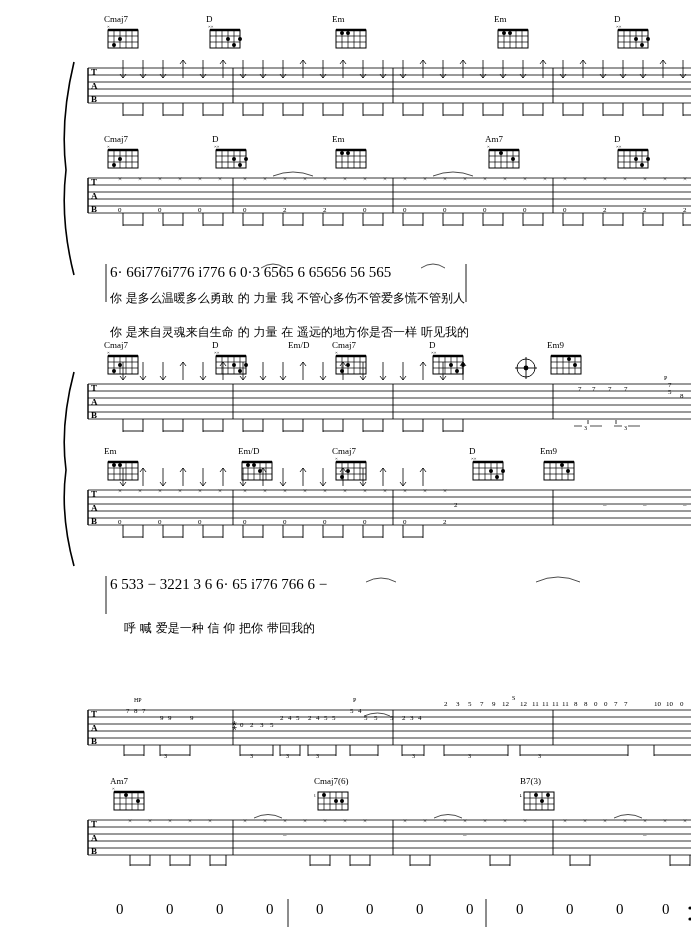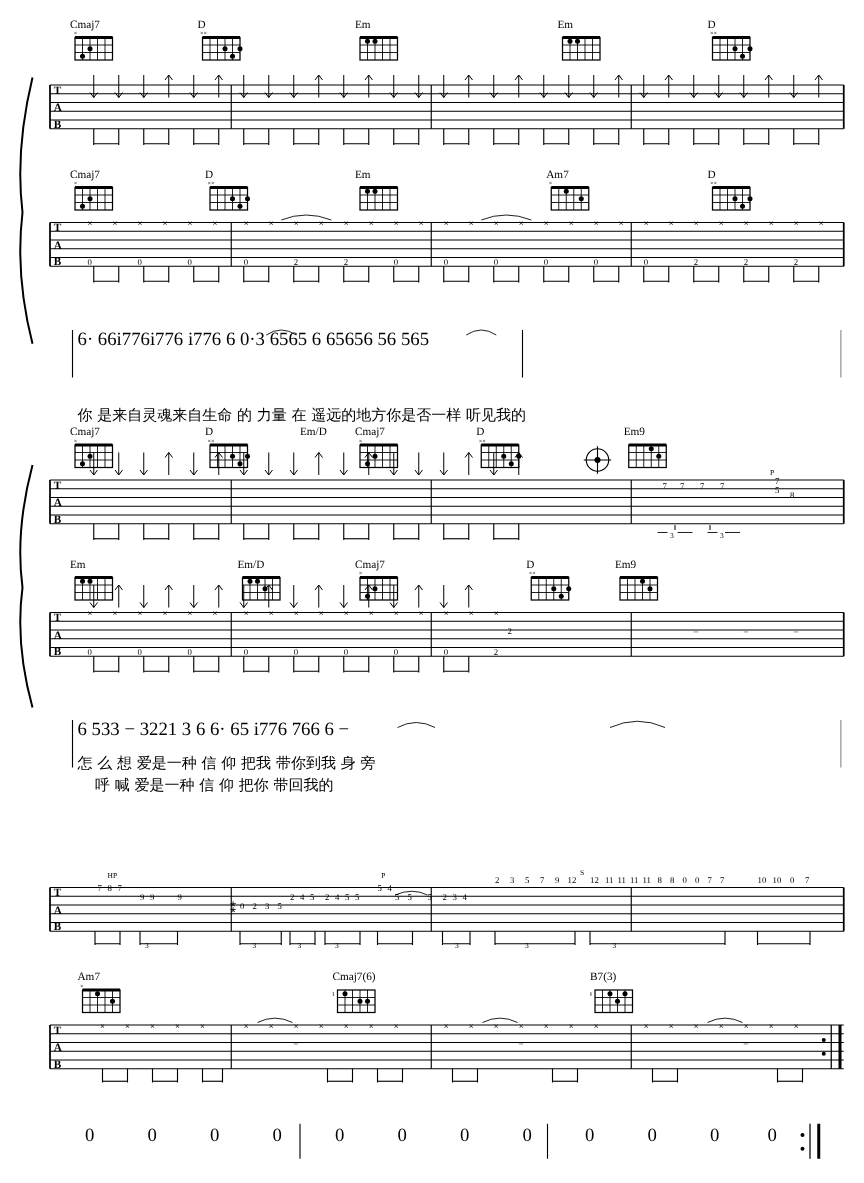--- a/index.html
+++ b/index.html
@@ -1,17 +1,17 @@
 <!DOCTYPE html>
 <html><head>
 <meta charset="utf-8">
 <style>
   html,body{margin:0;padding:0;background:#ffffff;}
   body{width:691px;height:946px;position:relative;font-family:"Liberation Serif",serif;color:#000;}
-  .sheet{position:absolute;inset:0;}
+  .sheet{position:absolute;inset:0;margin-left:48px;}
   .abs{position:absolute;}
   .chordname{font-family:"Liberation Serif",serif;font-size:9px;letter-spacing:0;white-space:nowrap;}
   .lyric{font-family:"DejaVu Sans",sans-serif;font-size:12px;white-space:nowrap;}
   .num{font-family:"Liberation Serif",serif;font-size:15px;white-space:nowrap;}
   .tabletter{font-family:"Liberation Serif",serif;font-size:9px;font-weight:bold;}
   svg{display:block;}
 </style>
 </head>
 <body>
 
@@ -459,20 +459,21 @@
     <line x1="40" y1="6" x2="40" y2="44" stroke="#000" stroke-width="0.9"></line>
     <line x1="655" y1="6" x2="655" y2="44" stroke="#000" stroke-width="0.9"></line>
     <line x1="400" y1="6" x2="400" y2="44" stroke="#000" stroke-width="0.9"></line>
     <line x1="40" y1="6" x2="655" y2="6" stroke="#fff" stroke-width="0"></line>
     <g fill="none" stroke="#000" stroke-width="0.7">
       <path d="M195 10 Q207 2 219 10"></path>
       <path d="M355 10 Q367 2 379 10"></path>
     </g>
   </svg>
   <div class="abs num" style="left:62px;top:6px;">6·  66i776i776  i776  6   0·3 6565 6 65656 56 565</div>
+  <div class="abs lyric" style="left:62px;top:32px;">你      是多么温暖多么勇敢 的 力量     我 不管心多伤不管爱多慌不管别人</div>
   <div class="abs lyric" style="left:62px;top:66px;">你      是来自灵魂来自生命 的 力量     在 遥远的地方你是否一样 听见我的</div>
 </div>
 
 <div class="abs" style="left:0;top:334px;width:691px;height:110px;">
   <div class="abs" style="left:56px;top:6px;">
     <div class="chordname">Cmaj7</div>
     <svg width="40" height="30" viewBox="0 0 40 30">
       <rect x="4" y="6" width="30" height="18" fill="none" stroke="#000" stroke-width="1"></rect>
       <line x1="4" y1="6" x2="34" y2="6" stroke="#000" stroke-width="2.5"></line>
       <line x1="10" y1="6" x2="10" y2="24" stroke="#000" stroke-width="0.7"></line>
@@ -881,21 +882,20 @@
 <div class="abs" style="left:0;top:570px;width:547px;height:70px;text-align:right;">
   <svg class="abs" style="left:18px;top:0;" width="655" height="66">
     <line x1="40" y1="6" x2="40" y2="44" stroke="#000" stroke-width="0.9"></line>
     <line x1="655" y1="6" x2="655" y2="44" stroke="#000" stroke-width="0.9"></line>
     <g fill="none" stroke="#000" stroke-width="0.7">
       <path d="M300 12 Q315 4 330 12"></path>
       <path d="M470 12 Q492 2 514 12"></path>
     </g>
   </svg>
   <div class="abs num" style="left:62px;top:6px;">6 533   −   3221 3 6 6· 65   i776  766  6  −</div>
-  <div class="abs lyric" style="left:62px;top:32px;">怎 么 想      爱是一种 信 仰   把我   带你到我 身 旁</div>
   <div class="abs lyric" style="left:62px;top:50px;padding-left:14px;">呼 喊        爱是一种 信 仰   把你   带回我的</div>
 </div>
 
 <div class="abs" style="left:0;top:690px;width:691px;height:80px;">
   <svg class="abs" style="left:20px;top:6px;" width="660" height="70">
     <g stroke="#000" stroke-width="0.8">
       <line x1="20" y1="14" x2="655" y2="14"></line>
           <line x1="20" y1="21" x2="655" y2="21"></line>
       <line x1="20" y1="28" x2="655" y2="28"></line>
           <line x1="20" y1="35" x2="655" y2="35"></line>

